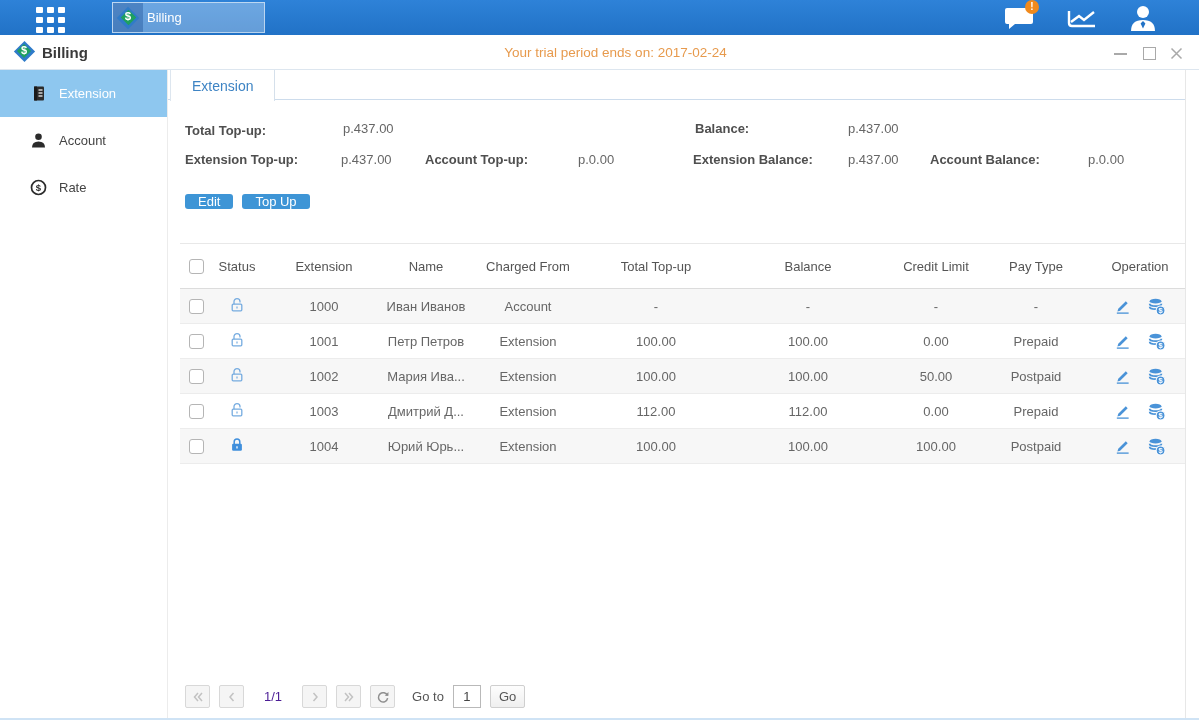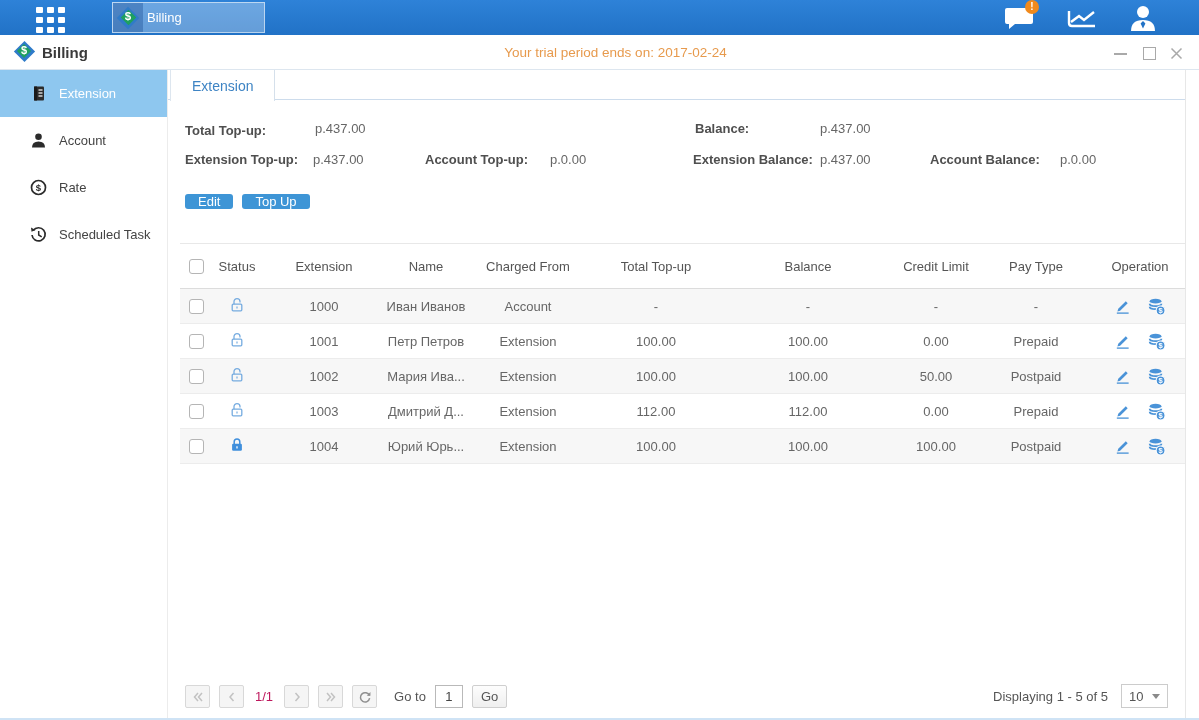--- a/index.html
+++ b/index.html
@@ -60,21 +60,21 @@
   
   .content { position:absolute; left:168px; top:70px; right:0; bottom:2px; background:#fff; }
   .content::after { content:""; position:absolute; right:13px; top:0; bottom:0; width:1px;
     background:#e7e7e7; }
   .tabrow { position:relative; height:30px; width:1018px; border-bottom:1px solid #cddcec; }
   .tab { position:absolute; left:2px; top:0; height:31px; padding:0 21px; background:#fff;
     border-left:1px solid #dde6ef; border-right:1px solid #d5e0eb; display:flex;
     align-items:center; color:#3e84c4; font-size:14px; cursor:pointer; }
 
   .sum { position:absolute; font-size:13px; white-space:nowrap; }
-  .lab { font-weight:bold; color:#4f4f4f; } .val { color:#666; }
+  .lab { font-weight:bold; color:#4f4f4f; } .val { color:#666;margin-left:28px; }
 
   .btn-row { position:absolute; top:124px; left:17px; display:flex; gap:9px; }
   .btn { background:#3e95d6; color:#fff; font-size:13px; border:none; border-radius:3px;
     padding:0 13px; cursor:pointer; font-family:inherit; }
 
   
   .table { position:absolute; top:173px; left:12px; width:1006px; font-size:13px; color:#666; }
   .tr { display:grid; grid-template-columns:32px 50px 124px 80px 124px 132px 172px 84px 116px 92px;
     align-items:center; text-align:center; }
   .thead { height:46px; border-top:1px solid #e8e8e8; border-bottom:1px solid #dcdcdc; color:#555; }
@@ -84,21 +84,21 @@
   .checkbox { display:inline-block; width:15px; height:15px; border:1.5px solid #b5b5b5;
     border-radius:3px; background:#fff; cursor:pointer; vertical-align:middle; }
   .ops { display:flex; justify-content:center; align-items:center; gap:16px; }
   .ops svg { cursor:pointer; }
 
   
   .pager { position:absolute; bottom:10px; left:17px; display:flex; align-items:center;
     gap:9px; font-size:13px; color:#555; }
   .pbtn { width:25px; height:23px; background:#f5f5f5; border:1px solid #d8d8d8;
     border-radius:2px; display:flex; align-items:center; justify-content:center; cursor:pointer; }
-  .page-num { margin:0 2px; color:#be185d; }
+  .page-num { margin:0 11px; color:#4c1d95; }
   .goto-label { margin-left:8px; }
   .goto-input { width:28px; height:23px; border:1px solid #b9b9b9; text-align:center;
     font-size:13px; color:#444; font-family:inherit; }
   .go-btn { height:23px; padding:0 8px; background:linear-gradient(#fdfdfd,#efefef);
     border:1px solid #cfcfcf; border-radius:2px; font-size:13px; color:#555;
     font-family:inherit; cursor:pointer; }
   .display-info { position:absolute; bottom:10px; right:31px; display:flex;
     align-items:center; gap:13px; font-size:13px; color:#555; }
   .page-size { width:47px; height:24px; border:1px solid #ccc; background:#fff;
     display:flex; align-items:center; justify-content:space-between; padding:0 7px;
@@ -193,28 +193,20 @@
         </svg>
       <span>Account</span>
     </div>
     <div class="nav-item">
       <svg width="17" height="17" viewBox="0 0 17 17">
           <circle cx="8.5" cy="8.5" r="7" fill="none" stroke="#2b2b2b" stroke-width="1.7"></circle>
           <text x="8.5" y="12" text-anchor="middle" font-size="9.5" font-weight="bold" fill="#2b2b2b" font-family="Liberation Sans,sans-serif">$</text>
         </svg>
       <span>Rate</span>
     </div>
-    <div class="nav-item">
-      <svg width="17" height="17" viewBox="0 0 17 17">
-          <path d="M3.2 4.5 A6.6 6.6 0 1 1 2 9" fill="none" stroke="#2b2b2b" stroke-width="1.7"></path>
-          <path d="M1 1.5 l0.5 4.2 4-1.6 z" fill="#2b2b2b"></path>
-          <path d="M8.7 5 v4 l3 1.8" fill="none" stroke="#2b2b2b" stroke-width="1.5"></path>
-        </svg>
-      <span>Scheduled Task</span>
-    </div>
   </div>
 
   <div class="content">
 
     <div class="tabrow">
       <div class="tab">
         <span>Extension</span>
       </div>
     </div>
 
@@ -423,23 +415,16 @@
           <svg width="14" height="14" viewBox="0 0 16 16">
             <path d="M13 6.4 A5.3 5.3 0 1 0 13.3 9.4" fill="none" stroke="#8f8f8f" stroke-width="1.7"></path>
             <path d="M14.2 2.4 v4.2 h-4.2 z" fill="#8f8f8f"></path>
           </svg>
         </span>
       <span class="goto-label">Go to</span>
       <input class="goto-input" value="1" style="">
       <button class="go-btn">Go</button>
     </div>
 
-    <div class="display-info">
-      <span>Displaying 1 - 5 of 5</span>
-      <span class="page-size">
-        <span>10</span>
-        <span class="caret"></span>
-      </span>
-    </div>
   </div>
 
   <div class="bottom-edge"></div>
 </div>
 
 </body></html>

